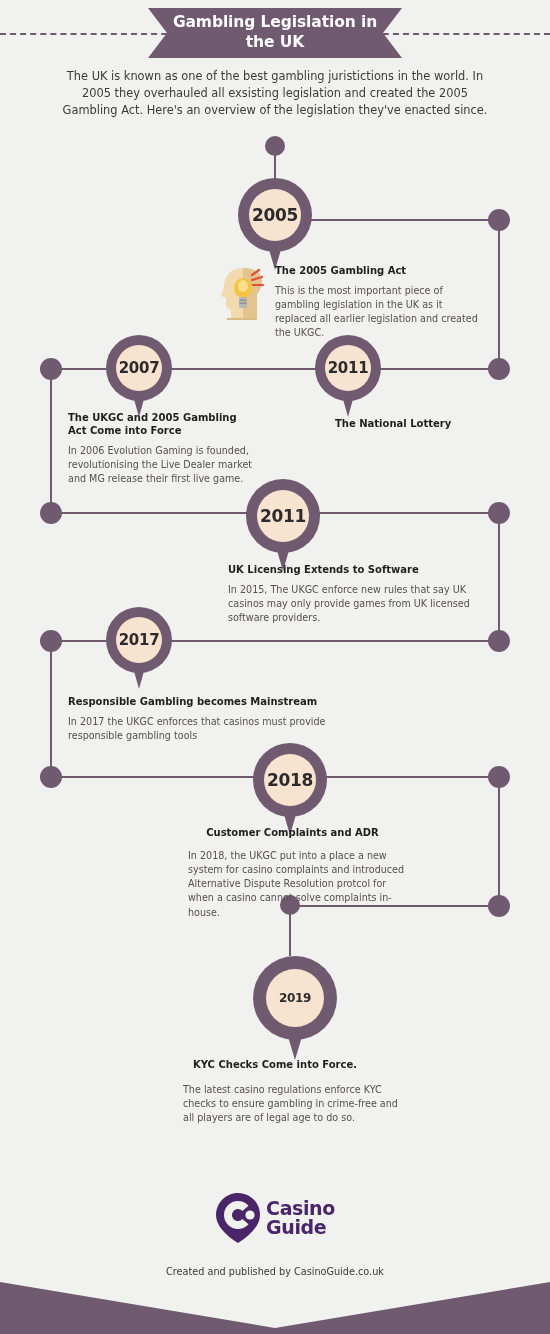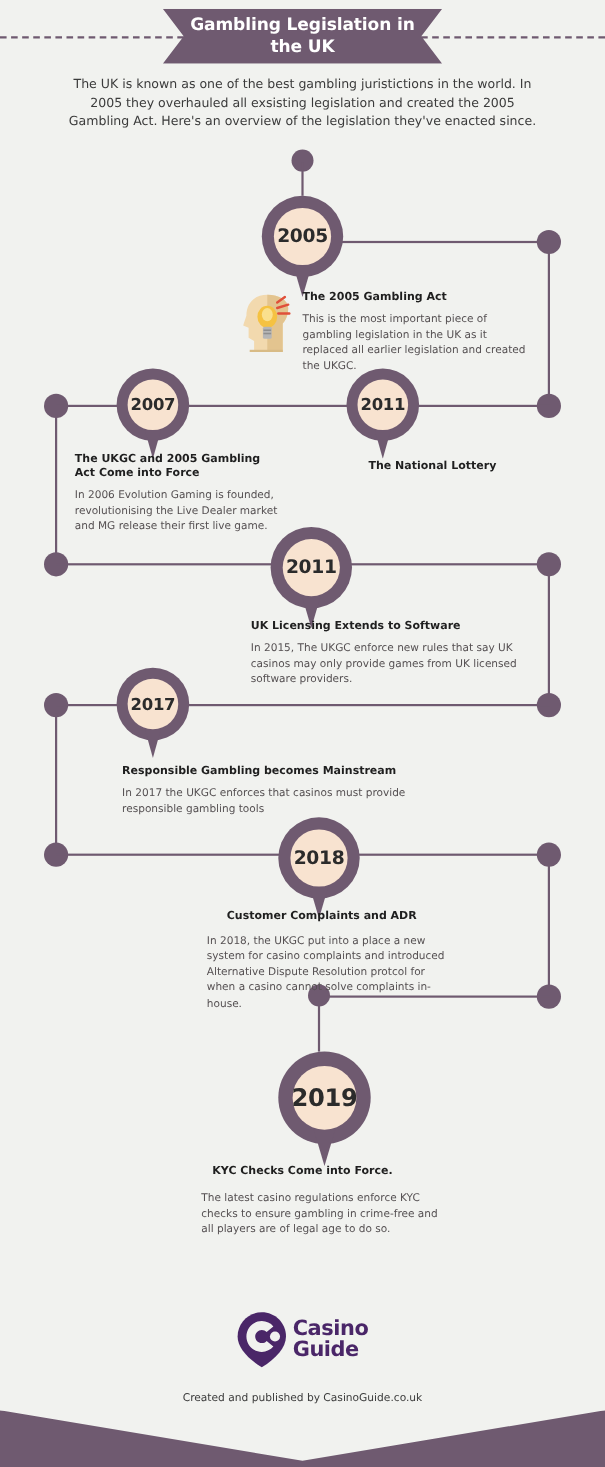--- a/index.html
+++ b/index.html
@@ -320,21 +320,21 @@
     <div class="tail"></div>
     <div class="inner">
       <span class="year">2018</span>
     </div>
   </div>
 
   <div class="pin" style="left:253px; top:956px; width:84px; height:104px;">
     <div class="bulb" style="width:84px;height:84px;"></div>
     <div class="tail" style="left:26px;top:50px;width:32px;height:54px;-webkit-clip-path:polygon(0 0,32px 0,16px 54px);clip-path:polygon(0 0,32px 0,16px 54px);"></div>
     <div class="inner" style="left:13px;top:13px;width:58px;height:58px;">
-      <span class="year" style="font-size:22px;">2019</span>
+      <span class="year" style="font-size:12px;">2019</span>
     </div>
   </div>
 
   <svg class="head-icon" viewBox="0 0 44 56">
     <path d="M22 2 C10 2 3 10 3 21 L0 30 L5 32 L5 41 L10 44 L10 54 L36 54 L36 28 C40 24 41 18 41 14 C41 7 33 2 22 2 Z" fill="#f2d9ae"></path>
     <path d="M22 2 C33 2 41 7 41 14 C41 18 40 24 36 28 L36 54 L22 54 Z" fill="#e3c48f"></path>
     <ellipse cx="22" cy="22" rx="9" ry="10" fill="#f5c242"></ellipse>
     <ellipse cx="22" cy="20" rx="5" ry="6" fill="#fae08d"></ellipse>
     <rect x="18" y="31" width="8" height="11" rx="1.5" fill="#b6b6b6"></rect>
     <rect x="18.5" y="33.5" width="7" height="1.4" fill="#8f8f8f"></rect>
@@ -359,21 +359,21 @@
 
   <div class="event" style="left:335px; top:418px; width:175px;">
     <h3>The National Lottery</h3>
   </div>
 
   <div class="event" style="left:228px; top:564px; width:252px;">
     <h3>UK Licensing Extends to Software</h3>
     <p>In 2015, The UKGC enforce new rules that say UK casinos may only provide games from UK licensed software providers.</p>
   </div>
 
-  <div class="event" style="left:68px; top:696px; width:280px;margin-left:43px;">
+  <div class="event" style="left:68px; top:696px; width:280px;">
     <h3>Responsible Gambling becomes Mainstream</h3>
     <p>In 2017 the UKGC enforces that casinos must provide responsible gambling tools</p>
   </div>
 
   <div class="event center" style="left:170px; top:827px; width:245px;">
     <h3 style="margin-bottom:9px;">Customer Complaints and ADR</h3>
     <p style="text-align:left; padding-left:18px;">In 2018, the UKGC put into a place a new system for casino complaints and introduced Alternative Dispute Resolution protcol for when a casino cannot solve complaints in-house.</p>
   </div>
 
   <div class="event center" style="left:150px; top:1059px; width:250px;">

